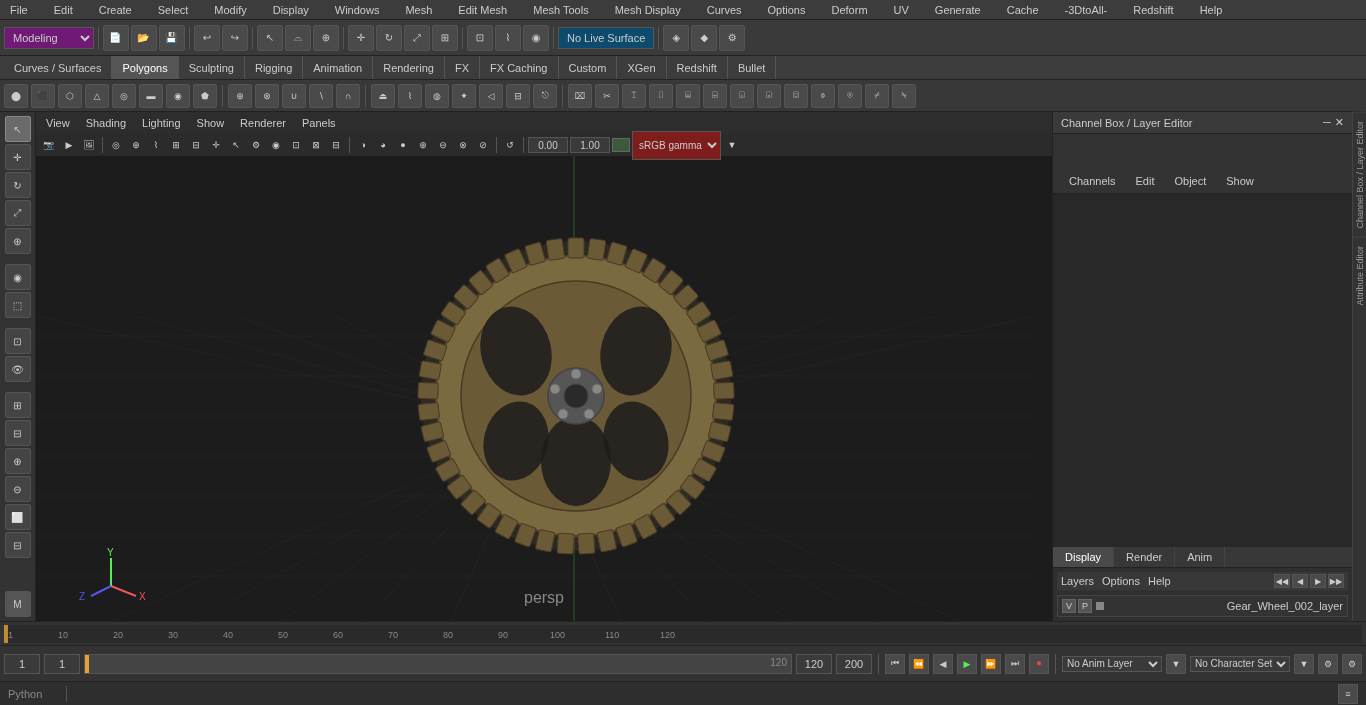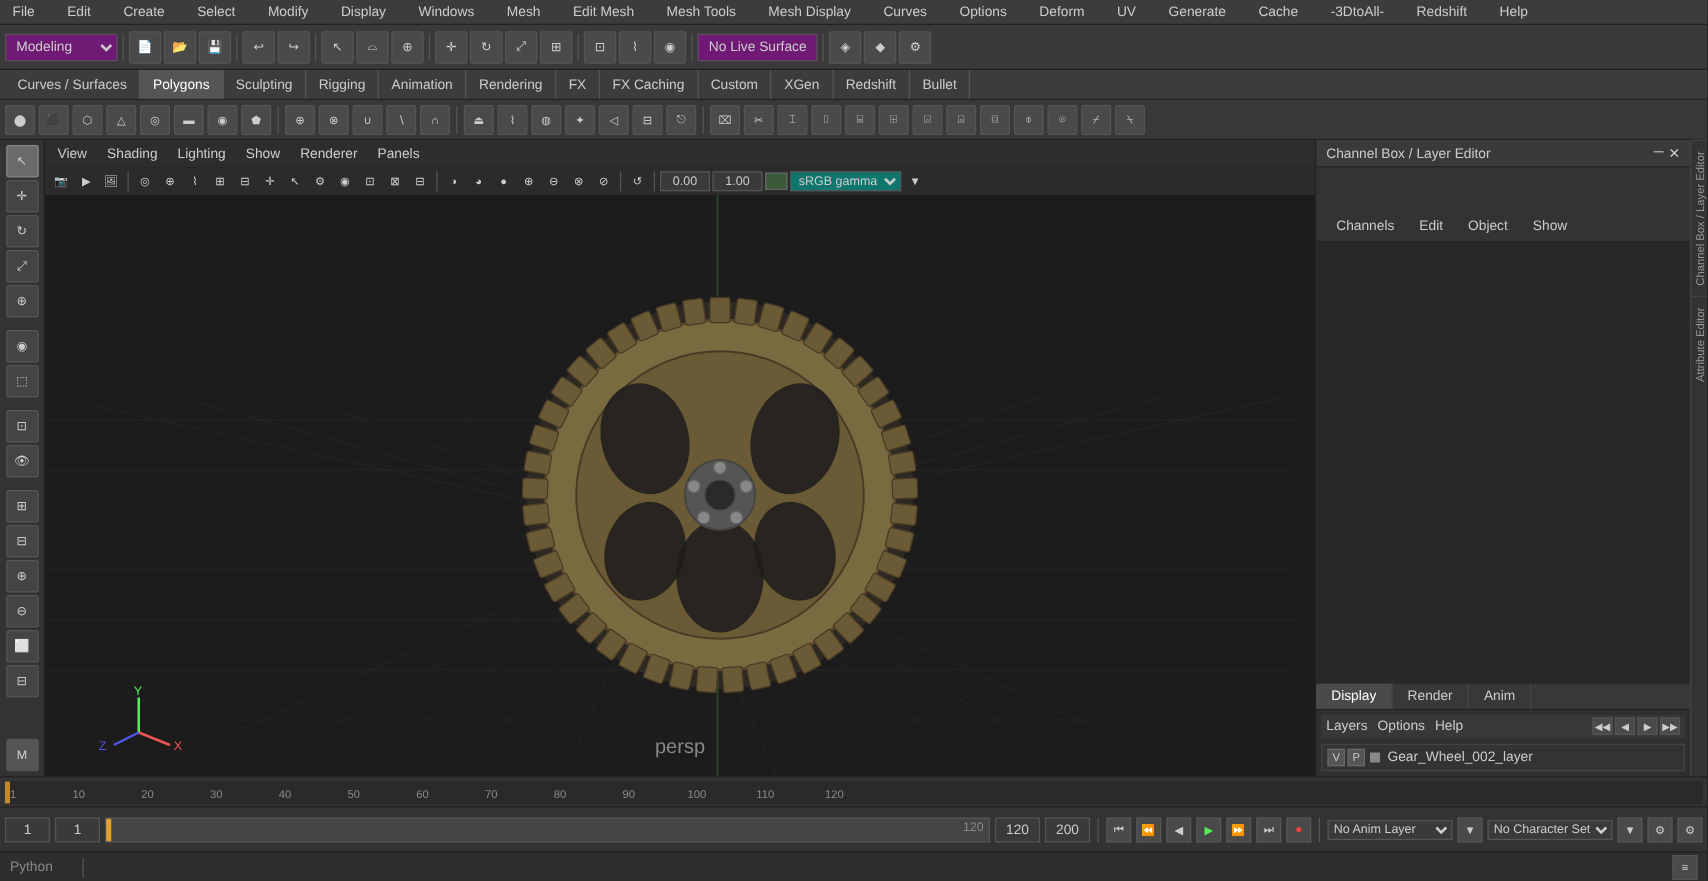--- a/index.html
+++ b/index.html
@@ -66,21 +66,21 @@
     .workspace-select {
       background: #701a75;
       border: 1px solid #555;
       color: #ccc;
       padding: 2px 4px;
       font-size: 11px;
       height: 22px;
       min-width: 90px;
     }
     .live-surface-btn {
-      background: #701a75;
+      background: #0c4a6e;
       border: 1px solid #555;
       color: #ccc;
       padding: 2px 8px;
       font-size: 11px;
       height: 22px;
       cursor: pointer;
       white-space: nowrap;
     }
 
     
@@ -211,24 +211,24 @@
     .vp-number-input {
       background: #3a3a3a;
       border: 1px solid #555;
       color: #ccc;
       width: 40px;
       height: 16px;
       font-size: 10px;
       text-align: center;
     }
     .colorspace-select {
-      background: #0f766e;
-      border: 1px solid #555;
-      color: #ccc;
-      height: 16px;
+      background: #7f1d1d;
+      border: 1px solid #555;
+      color: #ccc;
+      height: 29px;
       font-size: 10px;
       padding: 0 2px;
     }
 
     
     #persp-label {
       position: absolute;
       bottom: 14px;
       left: 50%;
       transform: translateX(-50%);
@@ -447,20 +447,21 @@
     }
     #command-display {
       flex: 1;
       color: #ccc;
       font-size: 11px;
     }
 
     #right-outer {
       display: flex;
       flex-direction: row;
+      text-align: right;
     }
     #right-side-tabs {
       width: 14px;
       background: #333;
       display: flex;
       flex-direction: column;
       border-left: 1px solid #444;
     }
     .vertical-tab {
       writing-mode: vertical-rl;

